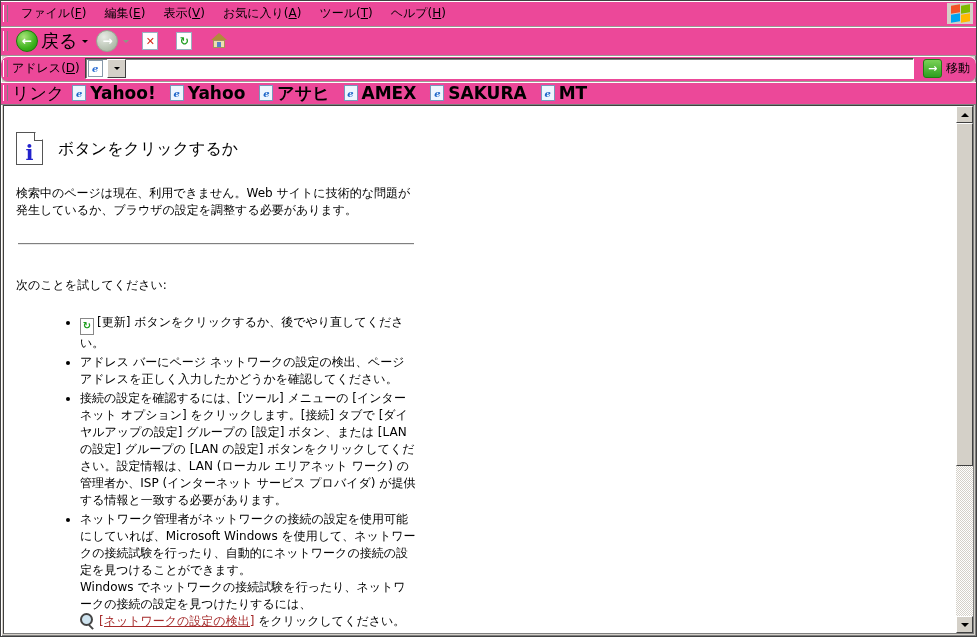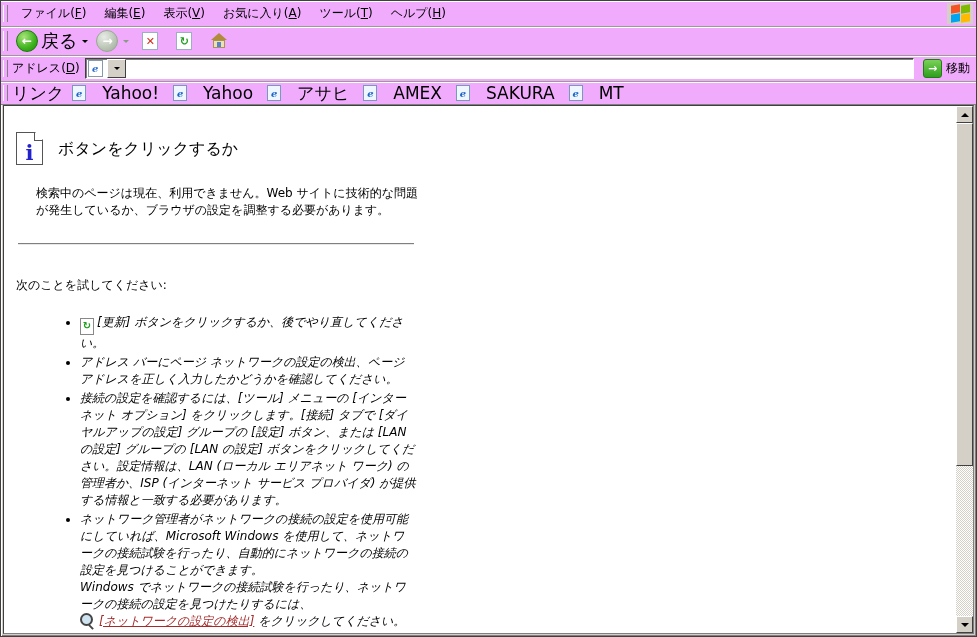--- a/index.html
+++ b/index.html
@@ -13,21 +13,21 @@
   .ie-icon{width:15px;height:14px;margin:0 4px 0 2px;display:inline-flex;align-items:center;justify-content:center;
     color:#7adcf8;font:bold italic 13px "DejaVu Serif",serif;}
   .ie-icon::before{content:"e";text-shadow:1px 1px 0 #06306c;}
   .title-text{flex:1;white-space:nowrap;overflow:hidden;}
   .win-btn{width:16px;height:14px;background:#d4d0c8;border:1px solid;border-color:#fff #404040 #404040 #fff;
     display:flex;align-items:center;justify-content:center;margin-right:2px;cursor:default;}
   .glyph-min{width:6px;height:2px;background:#000;margin-top:7px;}
   .glyph-max{width:8px;height:6px;border:1px solid #000;border-top-width:2px;}
   .glyph-close{font:bold 11px "DejaVu Sans",sans-serif;color:#000;line-height:1;}
   
-  .bar{display:flex;align-items:center;flex:0 0 auto;background:#f0abfc;border-bottom:1px solid #9c9a94;box-shadow:inset 0 1px 0 #fff;}
+  .bar{display:flex;align-items:center;flex:0 0 auto;background:#ec4899;border-bottom:1px solid #9c9a94;box-shadow:inset 0 1px 0 #fff;}
   .grip{width:3px;height:70%;border-left:1px solid #fff;border-right:1px solid #808080;margin:0 4px 0 2px;flex:0 0 auto;}
   .menubar{height:25px;font-size:12px;}
   .menu-item{padding:2px 9px;white-space:nowrap;}
   .menu-spacer{flex:1;}
   .winflag{width:26px;height:21px;margin-right:3px;display:grid;grid-template-columns:9px 9px;grid-template-rows:8px 8px;
     gap:1px;align-content:center;justify-content:center;background:#d4d0c8;}
   .winflag span{display:block;transform:skewY(-8deg);}
   .wf-red{background:#f35325;} .wf-green{background:#7fba00;} .wf-blue{background:#00a4ef;} .wf-yellow{background:#ffb900;}
   .toolbar{height:28px;}
   .tb-btn{display:flex;align-items:center;padding:2px 4px;gap:3px;}
@@ -40,56 +40,56 @@
   .caret.dis{border-top-color:#8a9a84;}
   .page-ico{width:14px;height:16px;background:#fff;border:1px solid #9ab0c0;display:flex;align-items:center;justify-content:center;
     font-weight:bold;font-size:11px;margin:0 5px;}
   .stop-ico{color:#d42a1a;}
   .refresh-ico{color:#1f9e1f;}
   .home-ico{width:18px;height:16px;position:relative;margin:0 5px;}
   .home-ico .roof{position:absolute;top:0;left:1px;width:0;height:0;border-left:8px solid transparent;border-right:8px solid transparent;border-bottom:7px solid #b08c3a;}
   .home-ico .body{position:absolute;top:7px;left:3px;width:12px;height:8px;background:#efe0b0;border:1px solid #a8925a;box-sizing:border-box;}
   .home-ico .door{position:absolute;top:9px;left:7px;width:4px;height:5px;background:#5a82c8;}
   
-  .addressbar{height:25px;font-size:12px;}
+  .addressbar{height:25px;font-size:12px;border-radius:7px;}
   .addr-label{margin-right:5px;white-space:nowrap;}
   .addr-field{flex:1;height:19px;background:#fff;border:1px solid;border-color:#404040 #fff #fff #404040;
     box-shadow:inset 1px 1px 0 #808080;display:flex;align-items:center;}
   .addr-page{width:13px;height:15px;background:#fff;border:1px solid #8899aa;margin:0 4px 0 2px;display:flex;align-items:center;justify-content:center;
     color:#2a6cd4;font:bold italic 10px "DejaVu Serif",serif;flex:0 0 auto;}
   .addr-page::before{content:"e";}
   .addr-url{flex:1;white-space:nowrap;overflow:hidden;}
   .addr-drop{width:17px;height:17px;background:#d4d0c8;border:1px solid;border-color:#fff #404040 #404040 #fff;
     display:flex;align-items:center;justify-content:center;flex:0 0 auto;}
   .go-btn{display:flex;align-items:center;gap:4px;padding:1px 6px 1px 5px;margin-left:4px;}
   .go-ico{width:17px;height:17px;border-radius:3px;background:linear-gradient(#79d257,#2f9e1f);border:1px solid #1e7e10;
     color:#fff;font-weight:bold;display:flex;align-items:center;justify-content:center;font-size:11px;}
   
   .linksbar{height:22px;font-size:17px;border-bottom:1px solid #808080;}
   .links-label{margin-right:8px;white-space:nowrap;}
-  .link-item{display:flex;align-items:center;gap:16px;margin-right:14px;white-space:nowrap;}
+  .link-item{display:flex;align-items:center;gap:4px;margin-right:14px;white-space:nowrap;font-weight:bold;}
   .link-eico{width:12px;height:14px;background:#eef6ff;border:1px solid #7799bb;display:flex;align-items:center;justify-content:center;
     color:#1b64c8;font:bold italic 10px "DejaVu Serif",serif;}
   .link-eico::before{content:"e";}
   
   .content{flex:1;position:relative;background:#fff;margin:0 2px 2px 2px;
     border:1px solid;border-color:#404040 #808080 #808080 #404040;overflow:hidden;font-size:12px;color:#000;}
   .page-body{width:402px;padding:26px 0 0 12px;line-height:17px;}
   .hdr-row{display:flex;align-items:center;gap:15px;}
   .info-page-icon{position:relative;width:25px;height:31px;background:#fff;border:1px solid #555;flex:0 0 auto;}
   .info-page-icon::before{content:"";position:absolute;top:-1px;right:-1px;width:0;height:0;
     border-top:8px solid #fff;border-left:8px solid transparent;box-shadow:-1px 1px 0 #555;}
   .info-page-icon .i-glyph{position:absolute;left:0;right:0;bottom:1px;text-align:center;
     color:#2222cc;font:bold 21px "DejaVu Serif",serif;line-height:1;}
   .page-heading{font-size:16px;}
-  .intro{margin-top:20px;margin-left:20px;}
+  .intro{margin-top:20px;}
   .rule{width:396px;border:none;border-top:1px solid #808080;border-bottom:1px solid #e8e8e8;margin:24px 0 0 2px;}
   .try-label{margin-top:32px;}
   ul.tips{margin:20px 0 0 0;padding-left:64px;width:400px;box-sizing:border-box;}
-  ul.tips li{margin-bottom:2px;font-style:italic;}
+  ul.tips li{margin-bottom:2px;}
   .red-link{color:#a52a2a;text-decoration:underline;}
   .icon-refresh-page{display:inline-block;width:12px;height:15px;background:#fff;border:1px solid #888;
     color:#1f9e1f;font-weight:bold;font-size:10px;line-height:14px;text-align:center;vertical-align:-3px;margin-right:3px;}
   .icon-refresh-page::before{content:"\21bb";}
   .icon-network-detect{display:inline-block;position:relative;width:15px;height:15px;vertical-align:-3px;margin-right:4px;}
   .icon-network-detect::before{content:"";position:absolute;top:0;left:0;width:9px;height:9px;border:2px solid #444;
     border-radius:50%;background:#cfe4f0;}
   .icon-network-detect::after{content:"";position:absolute;bottom:0;right:1px;width:6px;height:2px;background:#444;
     transform:rotate(45deg);}
   

